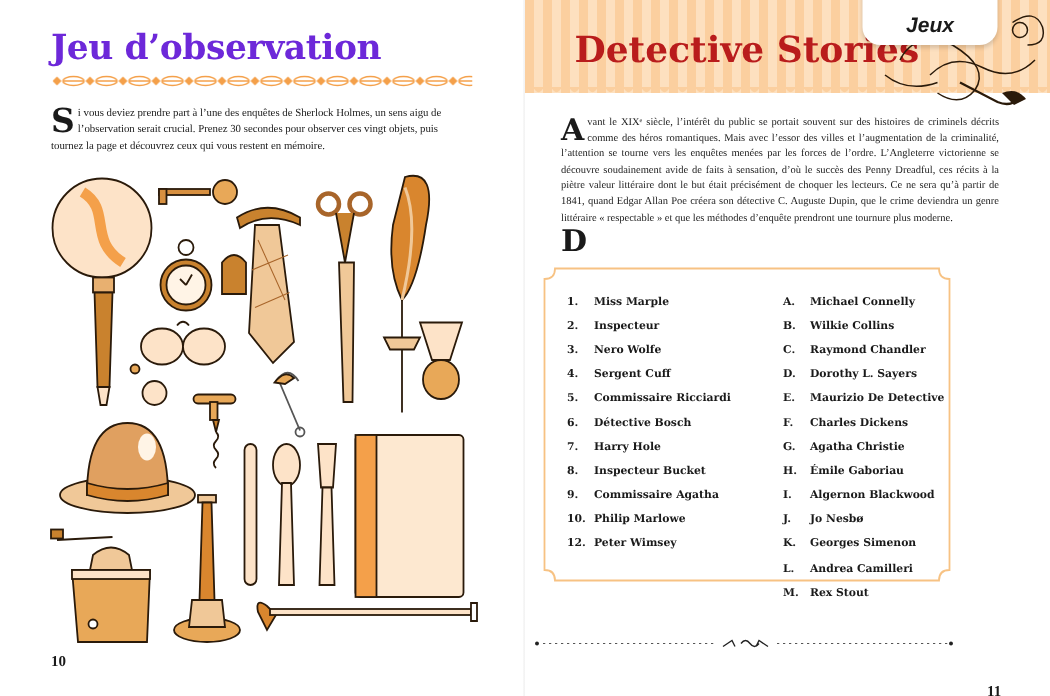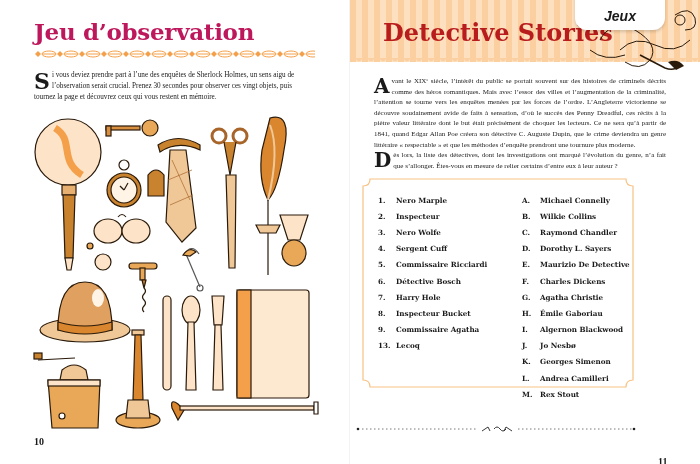--- a/index.html
+++ b/index.html
@@ -3,21 +3,21 @@
 <meta charset="utf-8">
 <style>
   html,body{margin:0;padding:0;background:#fff;}
   body{width:700px;height:464px;position:relative;overflow:hidden;font-family:"DejaVu Serif",serif;color:#1a1a1a;}
   .page{position:absolute;top:0;height:464px;}
   .left{left:0;width:350px;background:#fff;}
   .right{left:350px;width:350px;background:#fff;}
   .gutter{position:absolute;left:349px;top:0;width:2px;height:464px;background:linear-gradient(90deg,#eee,#fff);}
 
   
-  .l-title{position:absolute;left:34px;top:18px;font-family:"DejaVu Serif",serif;font-weight:bold;font-size:23px;letter-spacing:-0.3px;color:#be185d;}
+  .l-title{position:absolute;left:34px;top:18px;font-family:"DejaVu Serif",serif;font-weight:bold;font-size:23px;letter-spacing:-0.3px;color:#6d28d9;}
   .ornament-line{position:absolute;left:35px;top:48px;width:280px;height:12px;}
   .intro{position:absolute;left:34px;top:70px;width:280px;font-size:7.2px;line-height:11px;font-family:"Liberation Serif",serif;}
   .dropcap{float:left;font-family:"DejaVu Serif",serif;font-weight:bold;font-size:22px;line-height:20px;margin:1px 2px 0 0;}
   .illus{position:absolute;left:0;top:110px;width:350px;height:330px;}
   .pagenum{position:absolute;font-family:Liberation Serif, serif;font-weight:bold;font-size:10px;}
 
   
   .header-band{position:absolute;left:0;top:0;width:350px;height:62px;
      background:repeating-linear-gradient(90deg,#fbcf9f 0px,#fbcf9f 6px,#fde0bf 6px,#fde0bf 12px);}
   .scallop{position:absolute;left:0;top:58px;width:350px;height:6px;}
@@ -207,31 +207,31 @@
       <path d="M10 50 Q25 62 45 55"></path>
     </g>
     <path d="M88 62 Q98 58 104 66 L96 70 Z" fill="#2a1a0a"></path>
   </svg>
   <div class="tag">
     <span>Jeux</span>
   </div>
 
   <div class="body-text">
     <p><span class="dropcap">A</span><span>vant le XIXᵉ siècle, l’intérêt du public se portait souvent sur des histoires de criminels décrits comme des héros romantiques. Mais avec l’essor des villes et l’augmentation de la criminalité, l’attention se tourne vers les enquêtes menées par les forces de l’ordre. L’Angleterre victorienne se découvre soudainement avide de faits à sensation, d’où le succès des Penny Dreadful, ces récits à la piètre valeur littéraire dont le but était précisément de choquer les lecteurs. Ce ne sera qu’à partir de 1841, quand Edgar Allan Poe créera son détective C. Auguste Dupin, que le crime deviendra un genre littéraire « respectable » et que les méthodes d’enquête prendront une tournure plus moderne.</span></p>
-    <p><span class="dropcap">D</span><span>ès lors, la liste des détectives, dont les investigations ont marqué l’évolution du genre, n’a fait que s’allonger. Êtes-vous en mesure de relier certains d’entre eux à leur auteur ?</span></p>
+    <p><span class="dropcap">D</span></p>
   </div>
 
   <div class="quiz">
     <svg class="quiz-frame" viewBox="0 0 272 210">
       <path d="M8 1 L264 1 Q264 8 271 8 L271 202 Q264 202 264 209 L8 209 Q8 202 1 202 L1 8 Q8 8 8 1 Z" fill="#fff" stroke="#f7c283" stroke-width="1.2"></path>
     </svg>
     <div class="col left-col">
       <div class="qrow">
           <span class="qnum">1.</span>
-          <span>Nero Marple</span>
+          <span>Miss Marple</span>
         </div>
       <div class="qrow">
           <span class="qnum">2.</span>
           <span>Inspecteur</span>
         </div>
       <div class="qrow">
           <span class="qnum">3.</span>
           <span>Nero Wolfe</span>
         </div>
       <div class="qrow">
@@ -252,22 +252,26 @@
         </div>
       <div class="qrow">
           <span class="qnum">8.</span>
           <span>Inspecteur Bucket</span>
         </div>
       <div class="qrow">
           <span class="qnum">9.</span>
           <span>Commissaire Agatha</span>
         </div>
       <div class="qrow">
-          <span class="qnum">13.</span>
-          <span>Lecoq</span>
+          <span class="qnum">10.</span>
+          <span>Philip Marlowe</span>
+        </div>
+      <div class="qrow">
+          <span class="qnum">12.</span>
+          <span>Peter Wimsey</span>
         </div>
     </div>
     <div class="col right-col">
       <div class="qrow">
           <span class="qnum">A.</span>
           <span>Michael Connelly</span>
         </div>
       <div class="qrow">
           <span class="qnum">B.</span>
           <span>Wilkie Collins</span>

